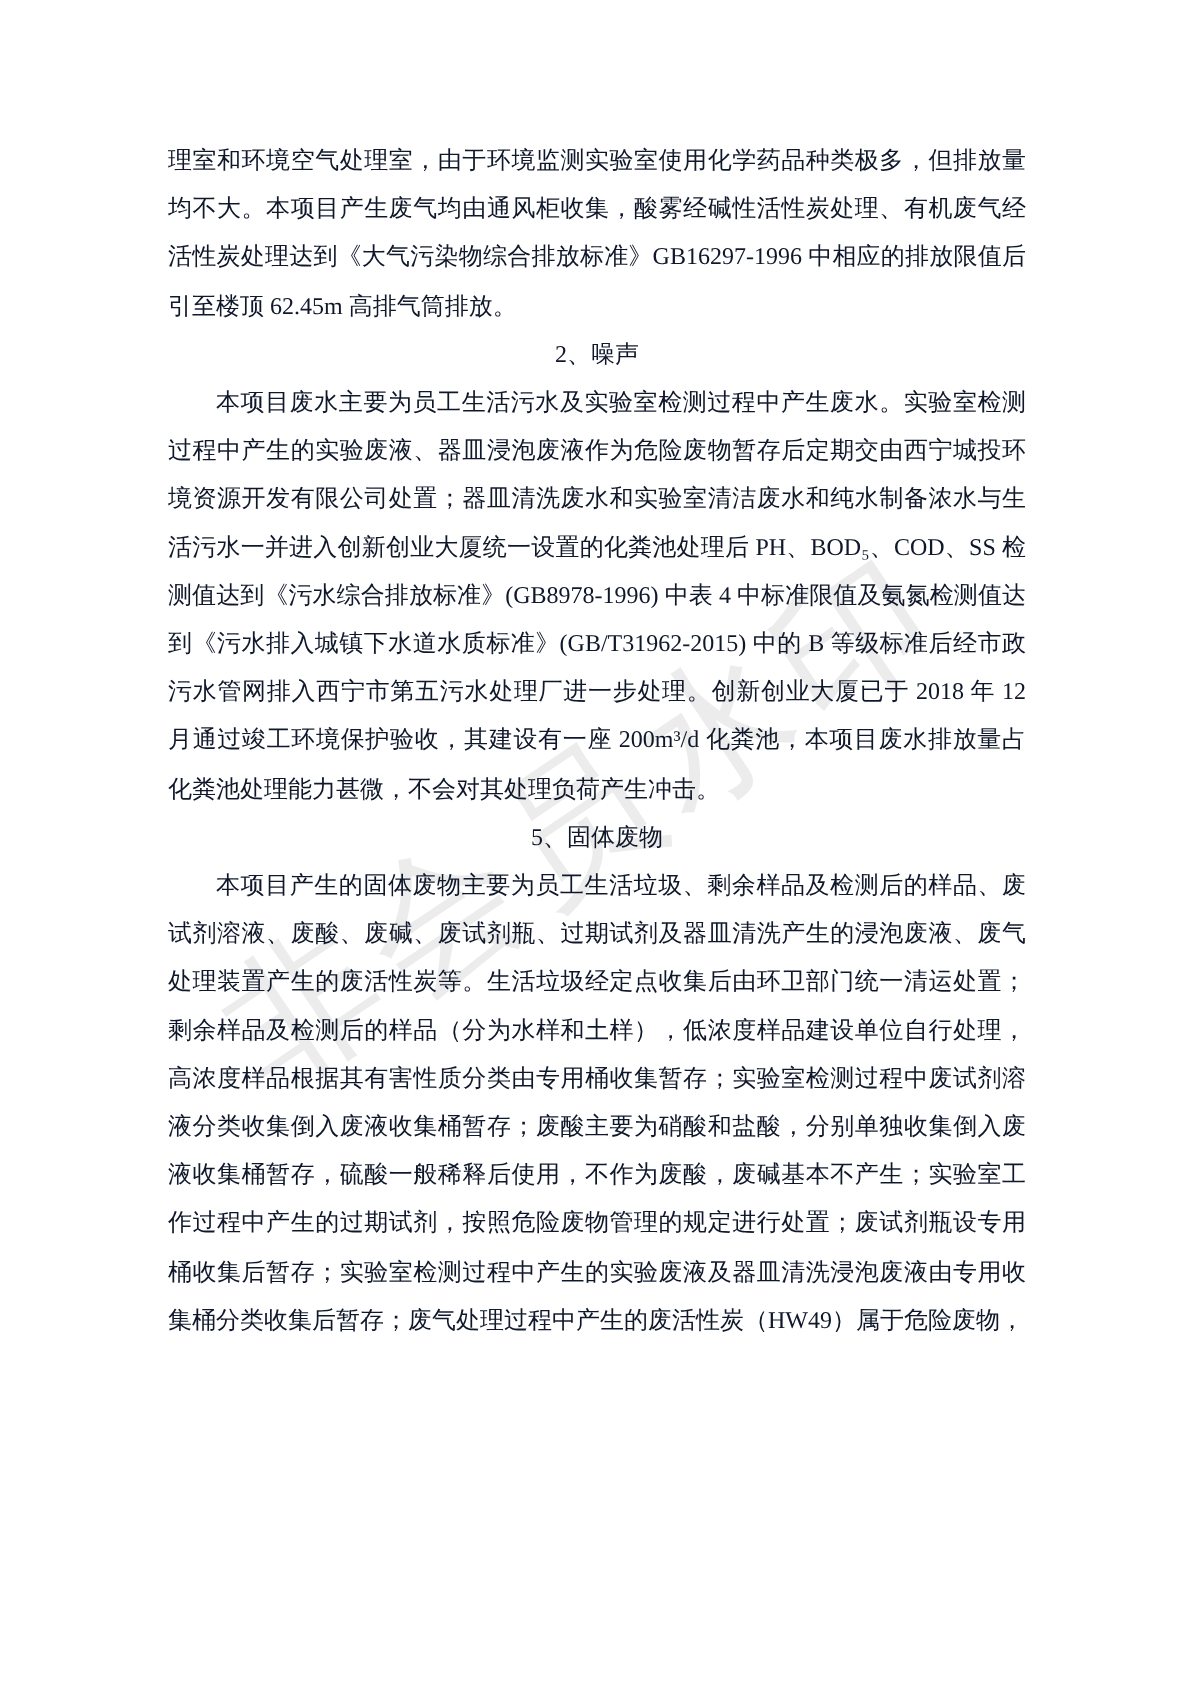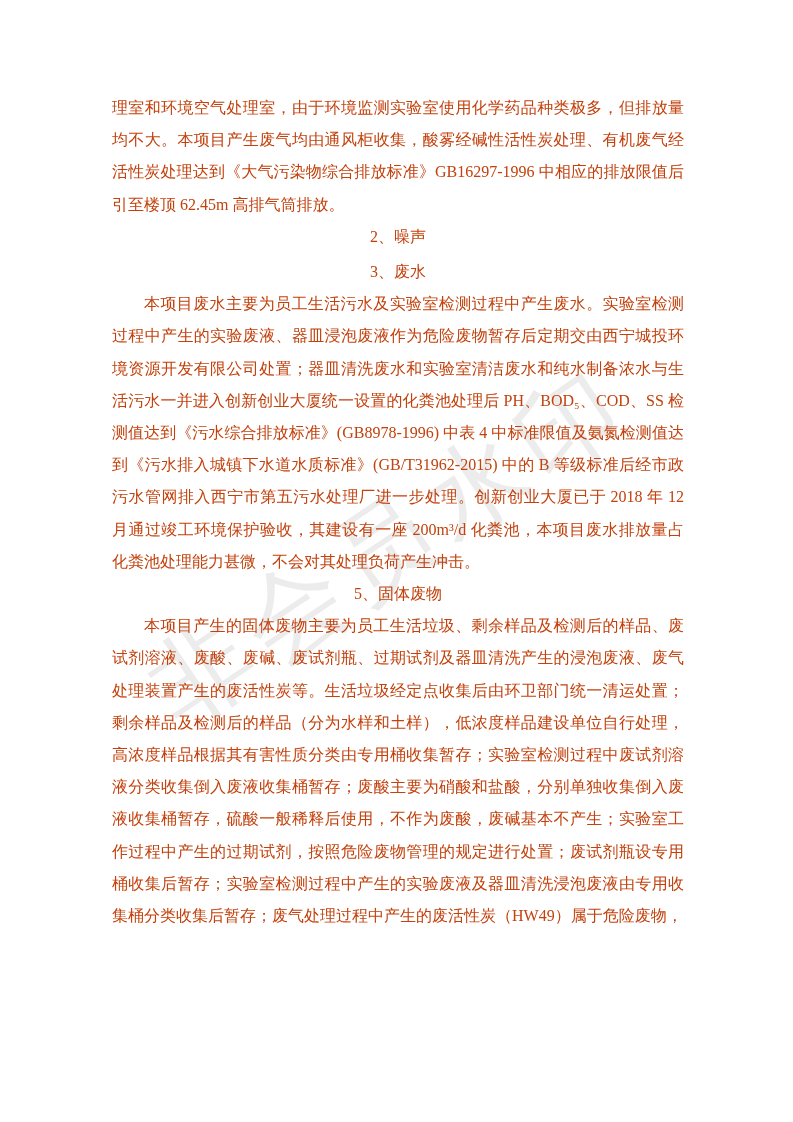--- a/index.html
+++ b/index.html
@@ -36,21 +36,21 @@
     font-family: "Liberation Serif", "DejaVu Serif", serif;
   }
   .content {
     position: absolute;
     left: 112px;
     top: 92px;
     width: 572px;
     z-index: 1;
     font-size: 16px;
     line-height: 32.2px;
-    color: #c2410c;
+    color: #0f172a;
     text-align: justify;
     text-justify: inter-ideograph;
   }
   .content p,
   .content h3 {
     margin: 0;
     padding: 0;
     font-size: 16px;
     font-weight: normal;
   }
@@ -76,21 +76,20 @@
 
   <div class="content">
 
     <p class="para-cont">理室和环境空气处理室，由于环境监测实验室使用化学药品种类极多，但排放量均不大。本项目产生废气均由通风柜收集，酸雾经碱性活性炭处理、有机废气经活性炭处理达到《大气污染物综合排放标准》GB16297-1996 中相应的排放限值后引至楼顶 62.45m 高排气筒排放。</p>
 
     <section class="sec-noise">
       <h3 class="sec-heading">2、噪声</h3>
     </section>
 
     <section class="sec-wastewater">
-      <h3 class="sec-heading">3、废水</h3>
       <p class="para-body">本项目废水主要为员工生活污水及实验室检测过程中产生废水。实验室检测过程中产生的实验废液、器皿浸泡废液作为危险废物暂存后定期交由西宁城投环境资源开发有限公司处置；器皿清洗废水和实验室清洁废水和纯水制备浓水与生活污水一并进入创新创业大厦统一设置的化粪池处理后 PH、BOD₅、COD、SS 检测值达到《污水综合排放标准》(GB8978-1996) 中表 4 中标准限值及氨氮检测值达到《污水排入城镇下水道水质标准》(GB/T31962-2015) 中的 B 等级标准后经市政污水管网排入西宁市第五污水处理厂进一步处理。创新创业大厦已于 2018 年 12 月通过竣工环境保护验收，其建设有一座 200m³/d 化粪池，本项目废水排放量占化粪池处理能力甚微，不会对其处理负荷产生冲击。</p>
     </section>
 
     <section class="sec-solid-waste">
       <h3 class="sec-heading">5、固体废物</h3>
       <p class="para-body">本项目产生的固体废物主要为员工生活垃圾、剩余样品及检测后的样品、废试剂溶液、废酸、废碱、废试剂瓶、过期试剂及器皿清洗产生的浸泡废液、废气处理装置产生的废活性炭等。生活垃圾经定点收集后由环卫部门统一清运处置；剩余样品及检测后的样品（分为水样和土样），低浓度样品建设单位自行处理，高浓度样品根据其有害性质分类由专用桶收集暂存；实验室检测过程中废试剂溶液分类收集倒入废液收集桶暂存；废酸主要为硝酸和盐酸，分别单独收集倒入废液收集桶暂存，硫酸一般稀释后使用，不作为废酸，废碱基本不产生；实验室工作过程中产生的过期试剂，按照危险废物管理的规定进行处置；废试剂瓶设专用桶收集后暂存；实验室检测过程中产生的实验废液及器皿清洗浸泡废液由专用收集桶分类收集后暂存；废气处理过程中产生的废活性炭（HW49）属于危险废物，</p>
     </section>
 
   </div>
 </div>

